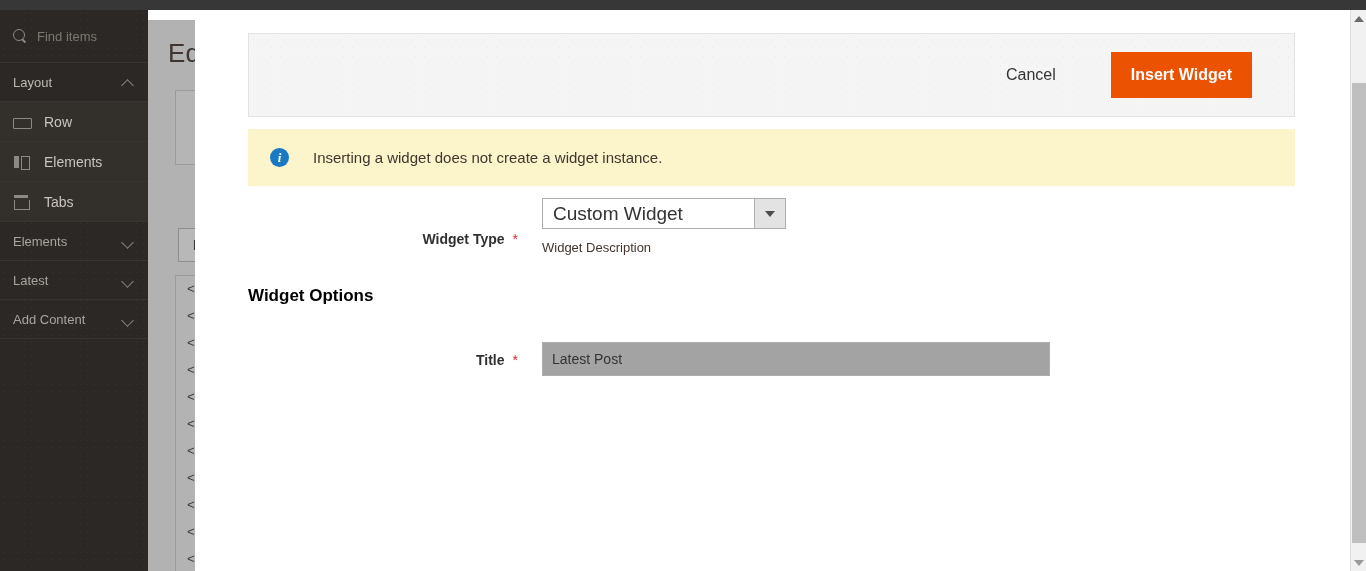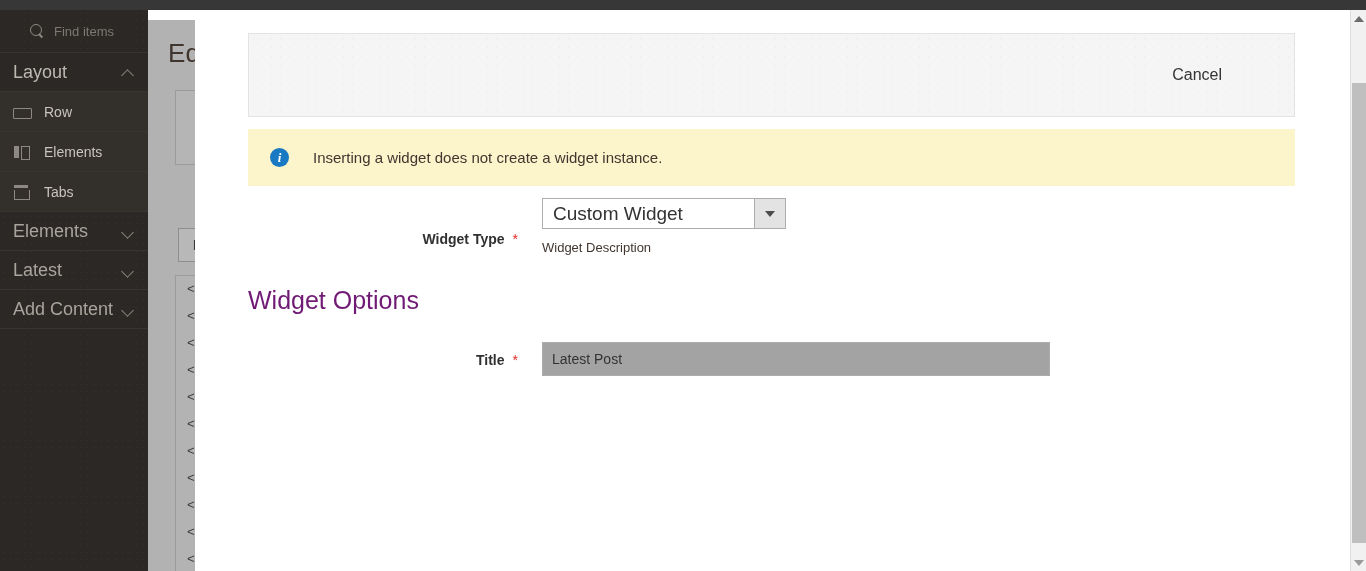--- a/index.html
+++ b/index.html
@@ -58,39 +58,39 @@
 
   
   .sidebar {
     position: absolute; left: 0; top: 10px; width: 148px; height: 561px;
     background: #2b2825;
     background-image: radial-gradient(circle, rgba(255,255,255,.045) 0.6px, transparent 0.7px);
     background-size: 7px 7px;
     overflow: hidden;
   }
   .sb-search {
-    position: relative; height: 43px; display: flex; align-items: center;
-    padding-left: 30px; border-bottom: 1px solid #393430;
+    position: relative; height: 53px; display: flex; align-items: center;
+    padding-left: 13px; border-bottom: 1px solid #393430;
   }
   .sb-search-ico { width: 15px; height: 15px; position: relative; margin-right: 9px; flex: none; }
   .sb-search-ico::before {
     content: ""; position: absolute; left: 0; top: 0;
     width: 10px; height: 10px; border: 1.6px solid #8d8881; border-radius: 50%;
   }
   .sb-search-ico::after {
     content: ""; position: absolute; left: 9px; top: 9.5px;
     width: 5px; height: 1.6px; background: #8d8881;
     transform: rotate(45deg); transform-origin: left center;
   }
   .sb-search-ph { font-size: 13px; color: #7d7872; }
 
   .sb-section {
     height: 39px; display: flex; align-items: center; justify-content: space-between;
     padding: 0 13px; border-bottom: 1px solid #393430;
-    font-size: 18px; color: #a9a49d;
+    font-size: 13px; color: #a9a49d;
   }
   .sb-section.open { background: #2b2825; color: #bdb8b1; }
   .chev { width: 13px; height: 13px; position: relative; flex: none; }
   .chev::before {
     content: ""; position: absolute; left: 1px; top: 3px;
     width: 8px; height: 8px;
     border-right: 1.7px solid #8a857e; border-bottom: 1.7px solid #8a857e;
     transform: rotate(45deg);
   }
   .chev.up::before { transform: rotate(-135deg); top: 5px; }
@@ -188,21 +188,21 @@
     display: flex; align-items: center; justify-content: center;
   }
   .tri-down {
     width: 0; height: 0; border-left: 5.5px solid transparent;
     border-right: 5.5px solid transparent; border-top: 6px solid #4c4c4c;
   }
   .wt-desc { font-size: 13px; color: #41362f; margin-top: 11px; }
 
   .section-title {
     position: absolute; left: 53px; top: 276px;
-    font-size: 25px; color: #701a75; font-weight: normal;
+    font-size: 17px; color: #000000; font-weight: bold;
   }
 
   .row-title { left: 53px; top: 332px; width: 1000px; }
   .t-label-wrap { width: 270px; display: flex; justify-content: flex-end; align-items: flex-start; }
   .input-title {
     margin-left: 24px; width: 508px; height: 31px;
     border: 1px solid #adadad; background: #a3a3a3;
     font-size: 14px; color: #333333; padding: 16px 9px;
     font-family: "Liberation Sans", sans-serif; outline: none;
   }
@@ -314,20 +314,21 @@
       <span>Add Content</span>
       <span class="chev"></span>
     </div>
 
   </div>
 
   <div class="modal">
 
     <div class="modal-header">
       <button class="btn-cancel">Cancel</button>
+      <button class="btn-primary">Insert Widget</button>
     </div>
 
     <div class="notice">
       <span class="notice-ico">i</span>
       <span class="notice-txt">Inserting a widget does not create a widget instance.</span>
     </div>
 
     <div class="form-row row-widget-type">
       <div class="wt-label-wrap">
         <span class="f-label">Widget Type</span>

